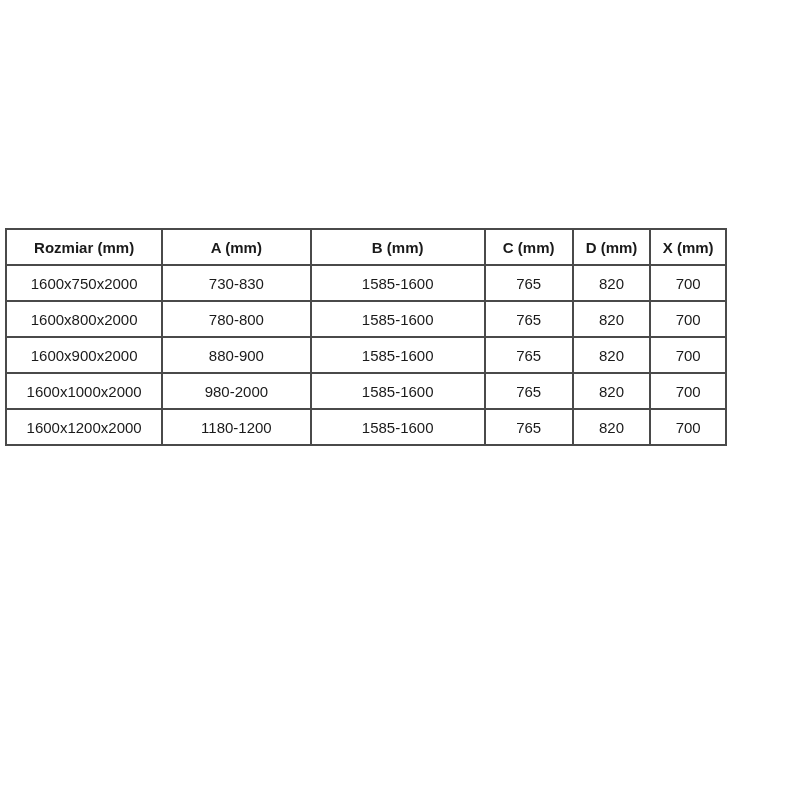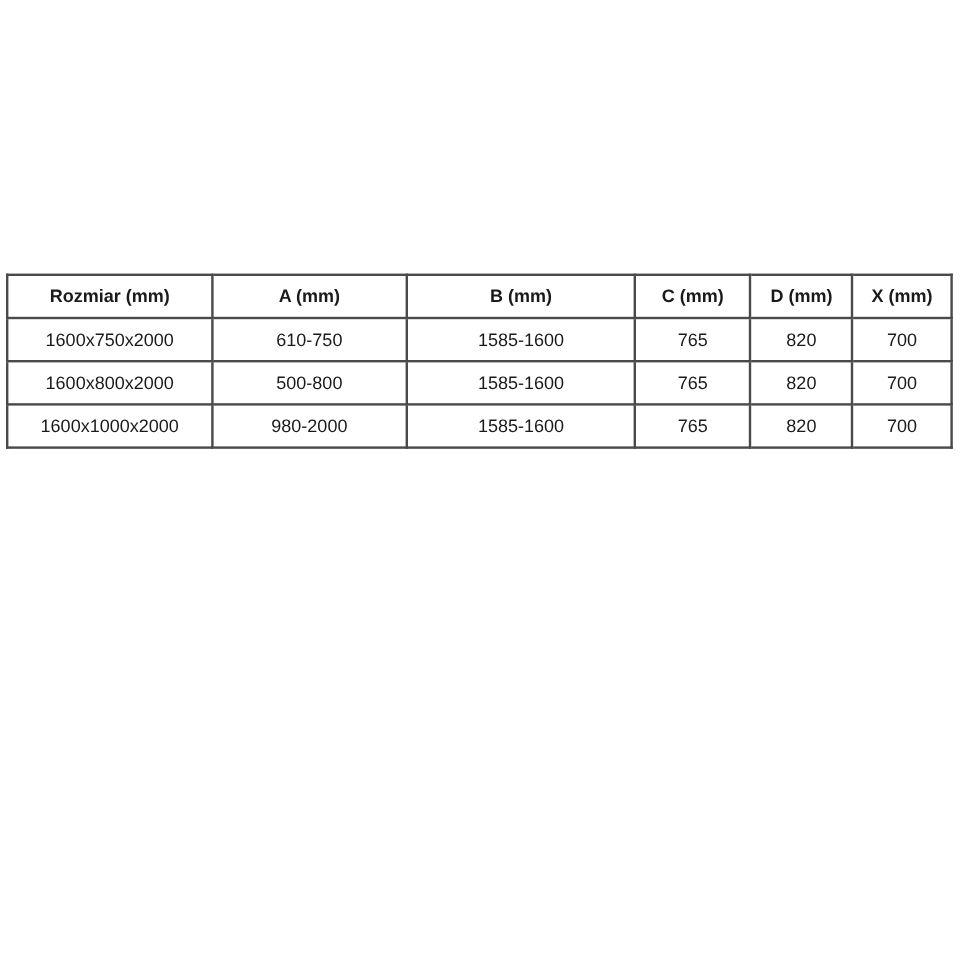--- a/index.html
+++ b/index.html
@@ -13,21 +13,21 @@
   .page {
     position: relative;
     width: 800px;
     height: 800px;
     background: #ffffff;
   }
   table.spec-table {
     position: absolute;
     left: 5px;
     top: 228px;
-    width: 789px;
+    width: 722px;
     border-collapse: collapse;
     table-layout: fixed;
     background: #ffffff;
   }
   table.spec-table th,
   table.spec-table td {
     border: 2px solid #4a4a4a;
     height: 34px;
     padding: 0 4px;
     text-align: center;
@@ -66,37 +66,53 @@
           <th>A (mm)</th>
           <th>B (mm)</th>
           <th>C (mm)</th>
           <th>D (mm)</th>
           <th>X (mm)</th>
         </tr>
     </thead>
     <tbody>
         <tr>
           <td>1600x750x2000</td>
-          <td>610-750</td>
+          <td>730-830</td>
           <td>1585-1600</td>
           <td>765</td>
           <td>820</td>
           <td>700</td>
         </tr>
         <tr>
           <td>1600x800x2000</td>
-          <td>500-800</td>
+          <td>780-800</td>
+          <td>1585-1600</td>
+          <td>765</td>
+          <td>820</td>
+          <td>700</td>
+        </tr>
+        <tr>
+          <td>1600x900x2000</td>
+          <td>880-900</td>
           <td>1585-1600</td>
           <td>765</td>
           <td>820</td>
           <td>700</td>
         </tr>
         <tr>
           <td>1600x1000x2000</td>
           <td>980-2000</td>
           <td>1585-1600</td>
           <td>765</td>
           <td>820</td>
           <td>700</td>
         </tr>
+        <tr>
+          <td>1600x1200x2000</td>
+          <td>1180-1200</td>
+          <td>1585-1600</td>
+          <td>765</td>
+          <td>820</td>
+          <td>700</td>
+        </tr>
       </tbody>
   </table>
 </div>
 
 </body></html>

